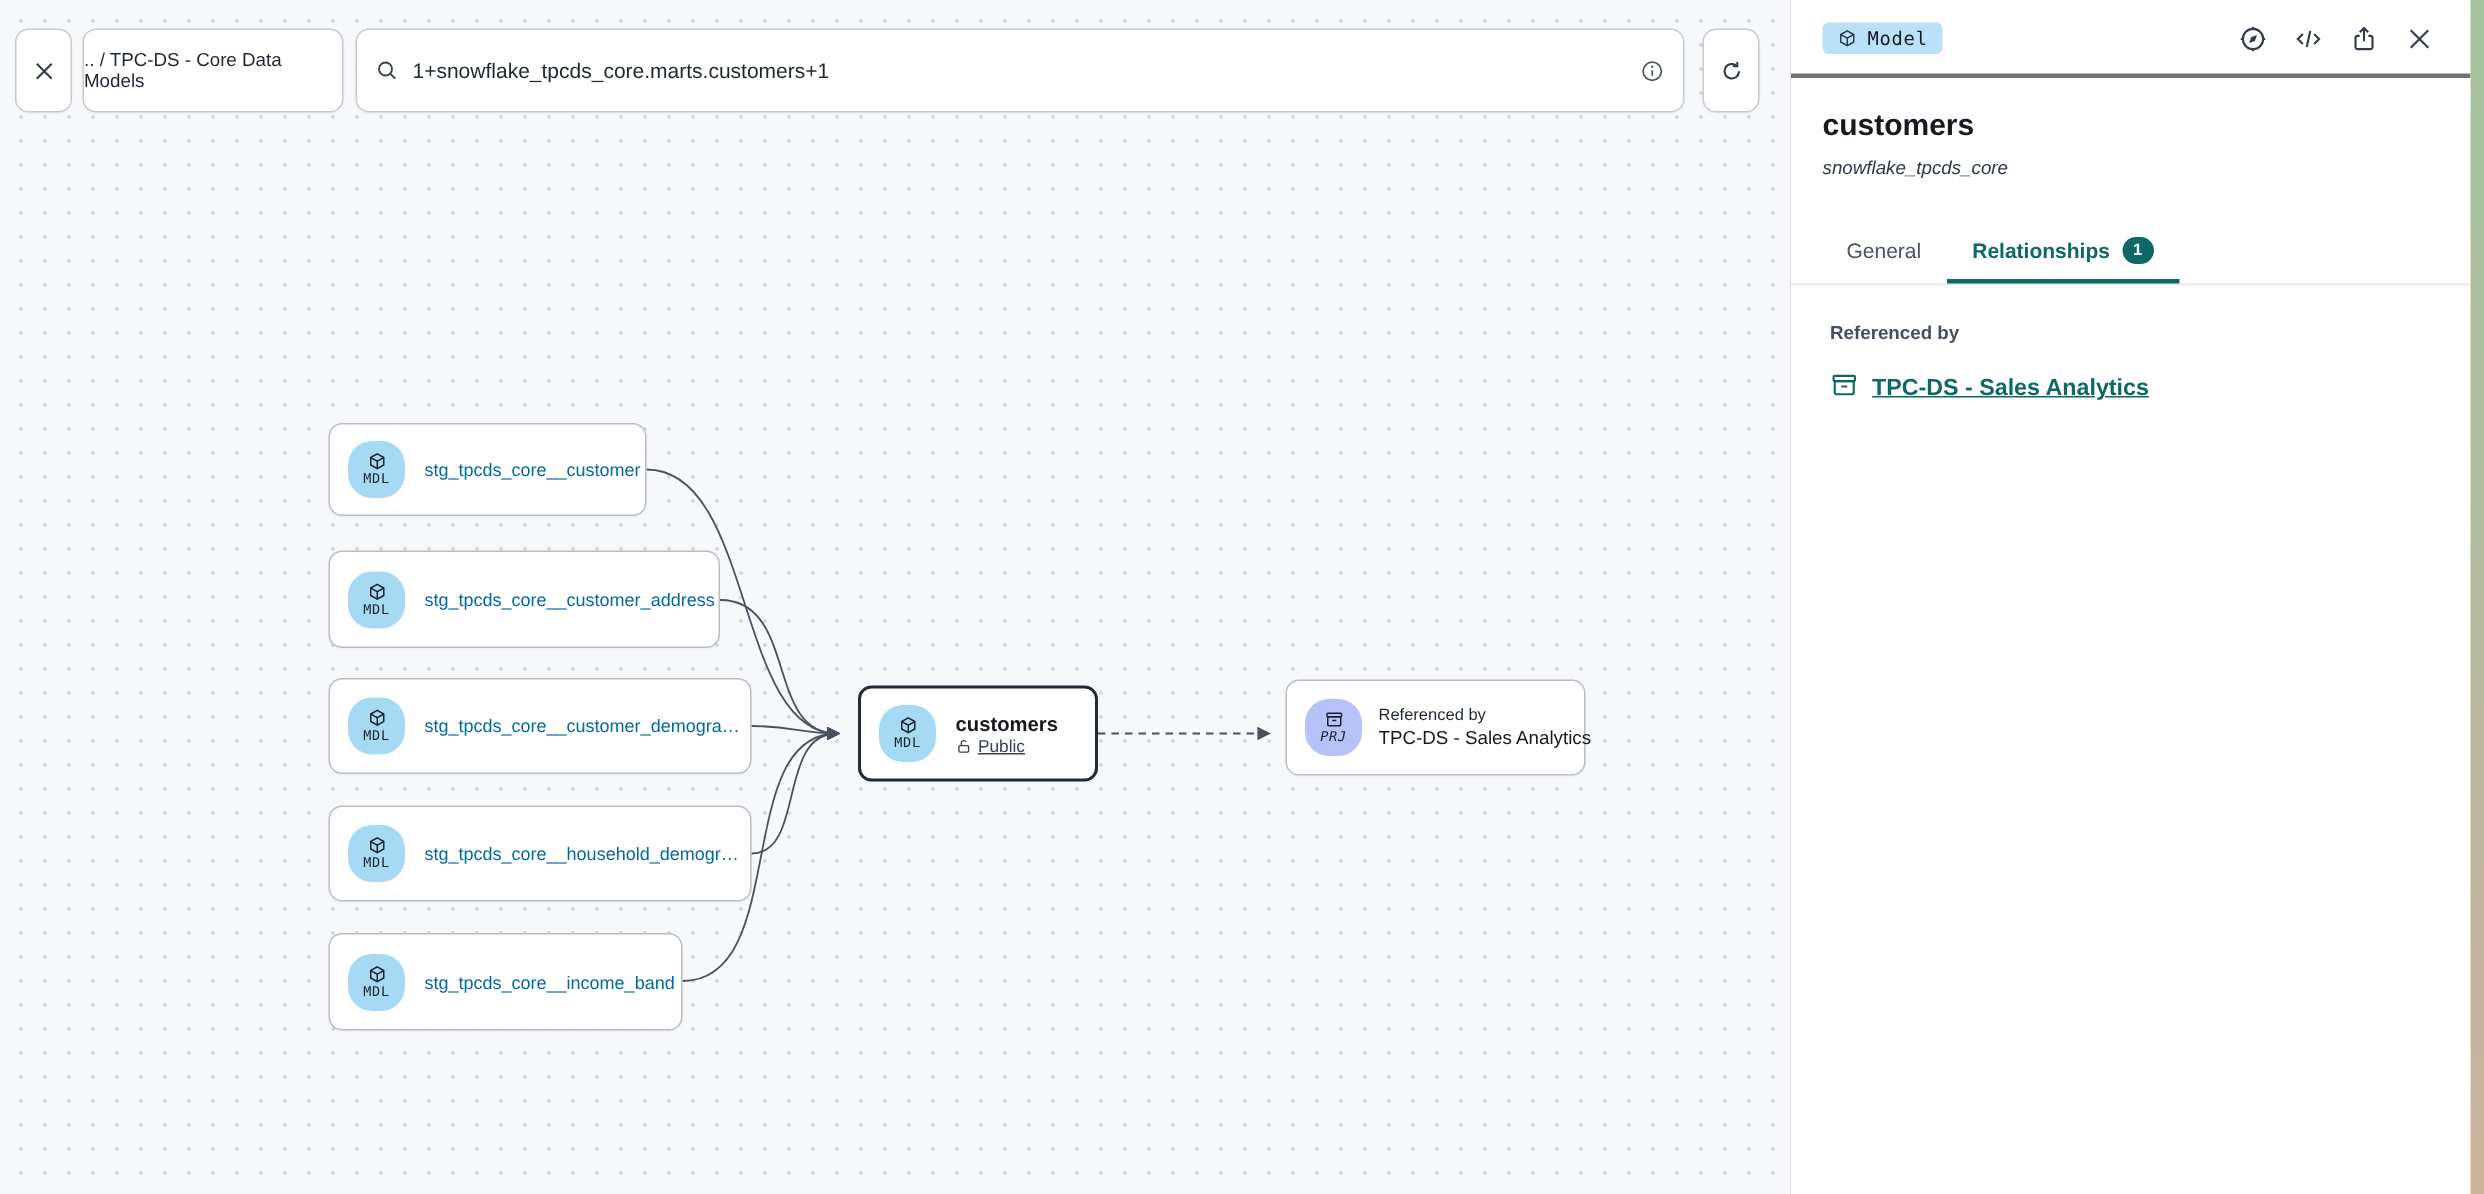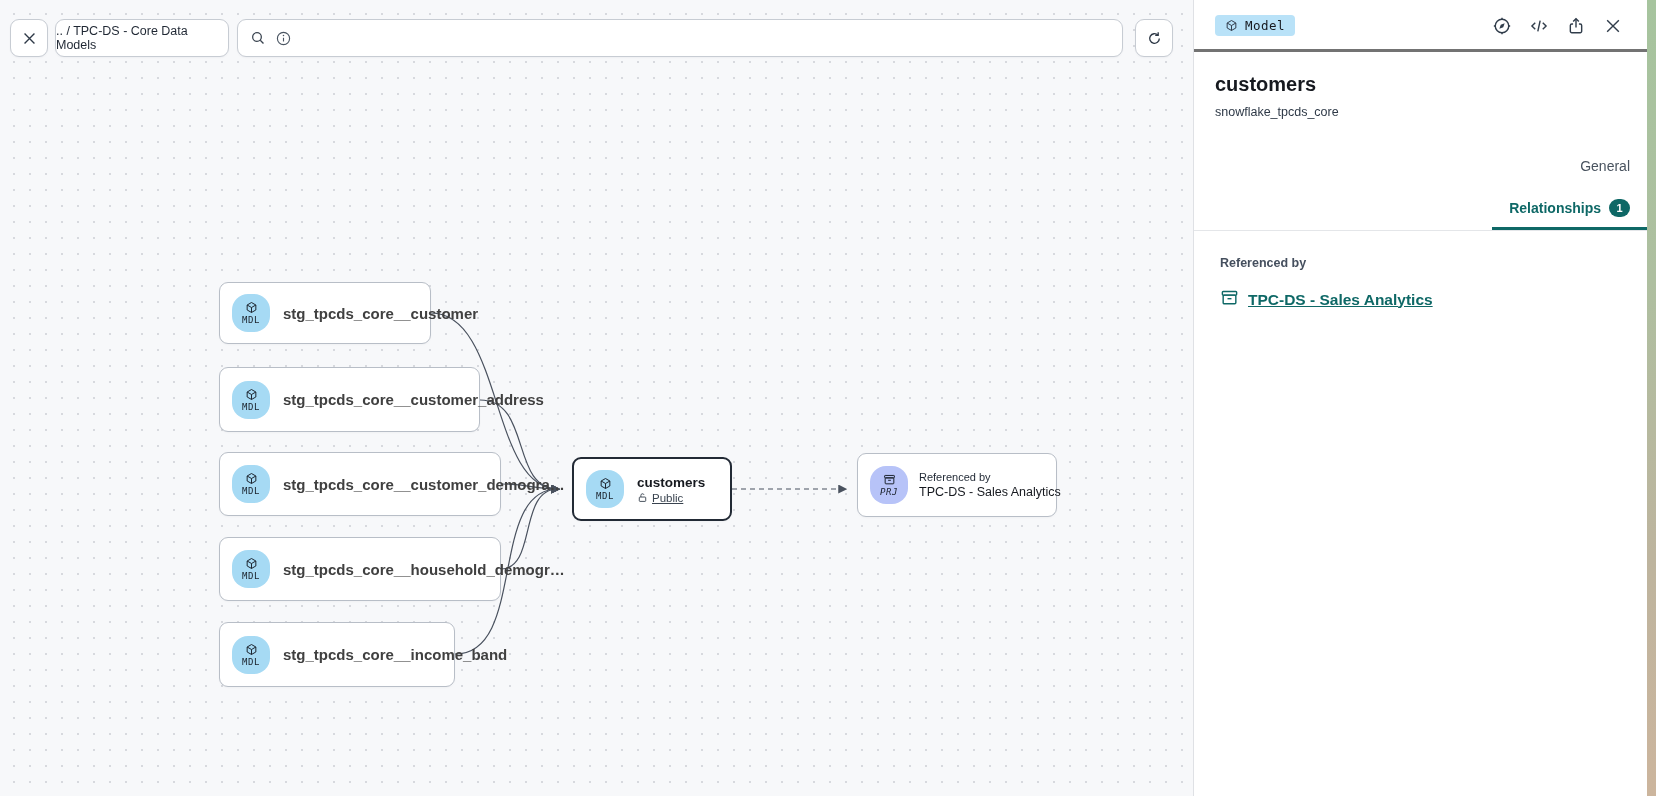--- a/index.html
+++ b/index.html
@@ -11,21 +11,21 @@
   .canvas {
     position:relative; width:1193px; height:796px; flex:0 0 auto;
     background-color:#f7f8fa;
     background-image: radial-gradient(circle, #d7d9de 1.1px, transparent 1.4px);
     background-size:16px 16px; background-position:6px 6px;
   }
   .edges { position:absolute; left:0; top:0; pointer-events:none; }
 
   
   .chip {
-    position:absolute; top:19px; height:38px; background:#fff;
+    position:absolute; top:19px; height:56px; background:#fff;
     border:1px solid #c7ccd3; border-radius:9px;
     display:flex; align-items:center; box-shadow:0 1px 2px rgba(20,30,40,.04);
   }
   .btn-close-canvas { left:10px; width:38px; justify-content:center; cursor:pointer; }
   .breadcrumb-chip { left:55px; width:174px; justify-content:center; font-size:12.5px; color:#1f2733; }
   .search-chip { left:237px; width:886px; padding:0 12px; gap:9px; }
   .search-chip input {
     flex:1; border:none; outline:none; font-family:"Liberation Sans",sans-serif;
     font-size:14px; color:#1f2733; background:transparent;
   }
@@ -40,21 +40,21 @@
   }
   .node-icon {
     width:38px; height:38px; border-radius:16px; flex:0 0 auto;
     display:flex; flex-direction:column; align-items:center; justify-content:center; gap:1px;
     color:#1a212b;
   }
   .node-icon .glyph { display:flex; }
   .node-icon .tag { font-family:"DejaVu Sans Mono", monospace; font-size:9px; letter-spacing:.5px; }
   .icon-mdl { background:#a6daf4; }
   .icon-prj { background:#b7c3f8;font-style:italic; }
-  .node-label { font-size:15px; color:#404040; white-space:nowrap;font-weight:bold; }
+  .node-label { font-size:12px; color:#0369a1; white-space:nowrap; }
 
   .n1 { left:219px; top:282px; width:212px; height:62px; }
   .n2 { left:219px; top:367px; width:261px; height:65px; }
   .n3 { left:219px; top:452px; width:282px; height:64px; }
   .n4 { left:219px; top:537px; width:282px; height:64px; }
   .n5 { left:219px; top:622px; width:236px; height:65px; }
 
   .node.selected { left:572px; top:457px; width:160px; height:64px; border:2px solid #222a35; }
   .sel-col { display:flex; flex-direction:column; gap:2px; }
   .sel-title { font-size:13.5px; font-weight:700; color:#16191f; }
@@ -74,23 +74,23 @@
   .type-badge {
     display:inline-flex; align-items:center; gap:7px; background:#b9e2f8; color:#16191f;
     border-radius:4px; padding:3px 10px; font-family:"DejaVu Sans Mono", monospace;
     font-size:12.5px; letter-spacing:.5px;
   }
   .header-actions { display:flex; align-items:center; gap:17px; }
   .action-icon { display:inline-flex; color:#313d4b; cursor:pointer; }
 
   .panel-title-block { padding:21px 22px 0 21px; }
   .panel-title { font-size:20px; font-weight:700; color:#16191f; }
-  .panel-subtitle { margin-top:9px; font-size:12.5px; color:#2e3947; }
-
-  .tabs { display:flex; align-items:flex-end; margin-top:27px; padding-left:20px; border-bottom:1px solid #e4e6e9;flex-direction:column; }
+  .panel-subtitle { margin-top:9px; font-size:12.5px; color:#2e3947;font-style:italic; }
+
+  .tabs { display:flex; align-items:center; margin-top:27px; padding-left:20px; border-bottom:1px solid #e4e6e9; }
   .tab {
     padding:12px 17px 13px; font-size:14px; color:#49535f; cursor:pointer;
     display:flex; align-items:center; gap:8px;
   }
   .tab.active { color:#0e6866; font-weight:700; box-shadow:inset 0 -3px 0 #0e6866; }
   .tab-count {
     display:inline-flex; align-items:center; justify-content:center;
     min-width:21px; height:18px; padding:0 6px; border-radius:999px;
     background:#0e6866; color:#fff; font-size:11px; font-weight:700;
   }
@@ -248,20 +248,21 @@
       <span>.. / TPC-DS - Core Data Models</span>
     </div>
 
     <div class="chip search-chip">
       <span class="tool-icon">
           <svg width="16" height="16" viewBox="0 0 24 24" fill="none" stroke="#39434f" stroke-width="1.9">
             <circle cx="10.5" cy="10.5" r="6.5"></circle>
             <path d="M15.4 15.4 20.2 20.2"></path>
           </svg>
         </span>
+      <input type="text" value="1+snowflake_tpcds_core.marts.customers+1" style="">
       <span class="tool-icon">
           <svg width="17" height="17" viewBox="0 0 24 24" fill="none" stroke="#4a5562" stroke-width="1.6">
             <circle cx="12" cy="12" r="8.6"></circle>
             <path d="M12 11v5.2"></path>
             <circle cx="12" cy="7.7" r="1.1" fill="#4a5562" stroke="none"></circle>
           </svg>
         </span>
     </div>
 
     <div class="chip btn-refresh">

